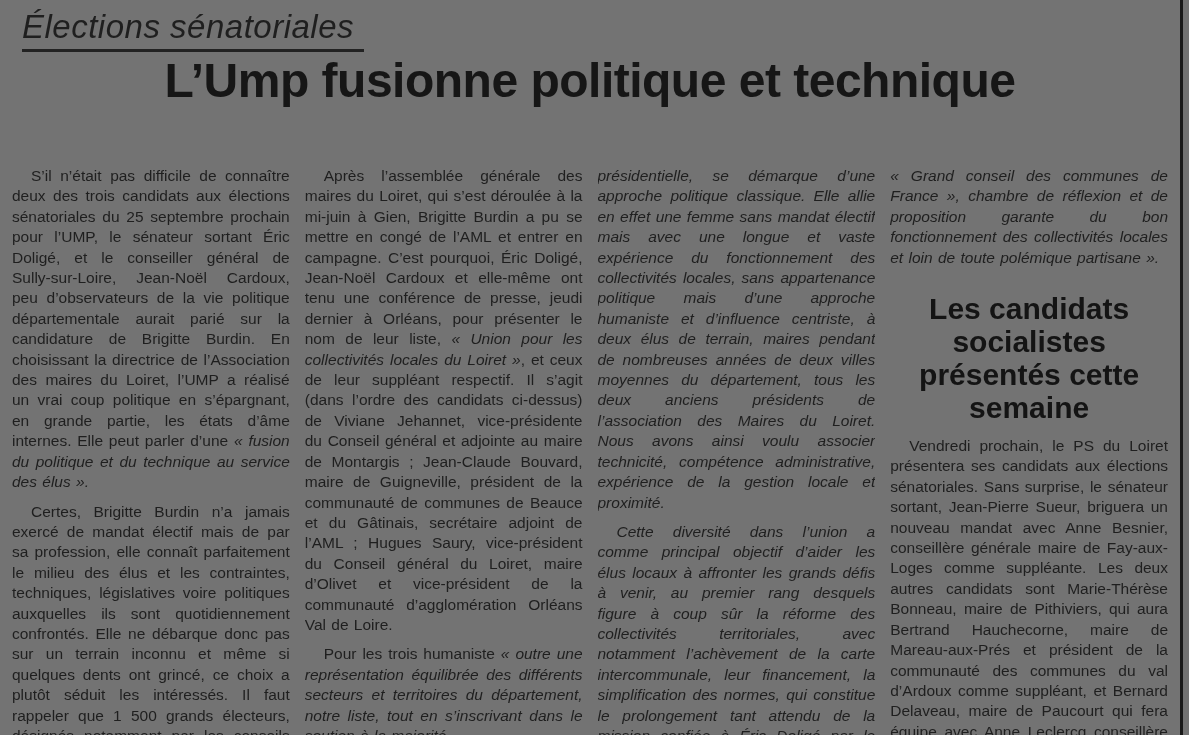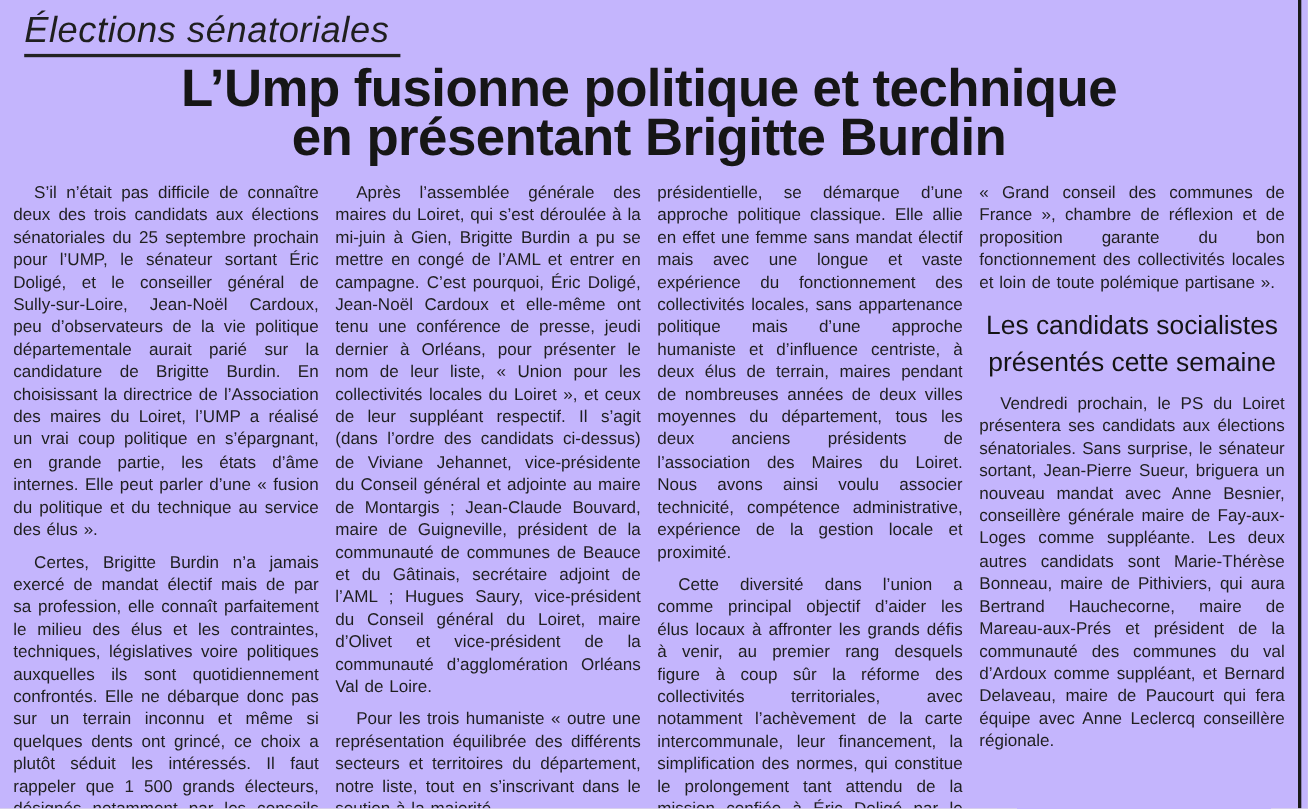--- a/index.html
+++ b/index.html
@@ -1,20 +1,20 @@
 <!DOCTYPE html>
 <html lang="fr"><head>
 <meta charset="utf-8">
 <style>
   html,body{margin:0;padding:0;background:#e8e6e1;}
   .page{
     position:relative;
     width:1189px;height:735px;
     margin:0 auto;
-    background:#c4b5fd;
+    background:#737373;
     overflow:hidden;
     font-family:"Liberation Sans", sans-serif;
     color:#1f1f1f;
     -webkit-font-smoothing:antialiased;
   }
   .kicker{
     position:absolute;left:22px;top:8px;
     font-size:33px;font-style:italic;font-weight:400;
     letter-spacing:0.5px;
     padding:0 10px 3px 0;
@@ -33,43 +33,42 @@
   }
   .col{
     flex:1 1 0;min-width:0;
     text-align:justify;
     font-size:15.5px;line-height:20.4px;
     overflow:hidden;
   }
   .para{margin:0 0 9px 0;text-indent:19px;word-spacing:1px;}
   .para.no-indent{text-indent:0;}
   .seg-regular{font-style:normal;font-weight:400;}
-  .seg-italic{}
+  .seg-italic{font-style:italic;}
   .seg-bold{font-weight:bold;}
   .subhead{
-    margin:12px 2px 12px;
+    margin:24px 2px 12px;
     text-align:center;text-indent:0;
-    font-size:24px;line-height:33px;font-weight:normal;
+    font-size:30px;line-height:33px;font-weight:bold;
     color:#141414;
   }
   .rule-right{
     position:absolute;top:0;right:6px;width:3px;height:735px;
     background:#1a1a1a;
   }
 </style>
 </head>
 <body>
 
 <div class="page">
 
   <div class="kicker">Élections sénatoriales</div>
 
   <div class="headline">
     <div>L’Ump fusionne politique et technique</div>
-    <div>en présentant Brigitte Burdin</div>
   </div>
 
   <div class="columns">
     <div class="col">
         <p class="para"><span class="seg-regular">S’il n’était pas difficile de connaître deux des trois candidats aux élections sénatoriales du 25 septembre prochain pour l’UMP, le sénateur sortant Éric Doligé, et le conseiller général de Sully-sur-Loire, Jean-Noël Cardoux, peu d’observateurs de la vie politique départementale aurait parié sur la candidature de Brigitte Burdin. En choisissant la directrice de l’Association des maires du Loiret, l’UMP a réalisé un vrai coup politique en s’épargnant, en grande partie, les états d’âme internes. Elle peut parler d’une </span><span class="seg-italic">« fusion du politique et du technique au service des élus ».</span></p>
         <p class="para"><span class="seg-regular">Certes, Brigitte Burdin n’a jamais exercé de mandat électif mais de par sa profession, elle connaît parfaitement le milieu des élus et les contraintes, techniques, législatives voire politiques auxquelles ils sont quotidiennement confrontés. Elle ne débarque donc pas sur un terrain inconnu et même si quelques dents ont grincé, ce choix a plutôt séduit les intéressés. Il faut rappeler que 1 500 grands électeurs, désignés notamment par les conseils municipaux récemment, se chargeront d’élire les sénateurs, au scrutin majoritaire à deux tours. Un mode de scrutin qui pouvait épargner aux trois candidats</span></p>
       </div>
     <div class="col">
         <p class="para"><span class="seg-regular">Après l’assemblée générale des maires du Loiret, qui s’est déroulée à la mi-juin à Gien, Brigitte Burdin a pu se mettre en congé de l’AML et entrer en campagne. C’est pourquoi, Éric Doligé, Jean-Noël Cardoux et elle-même ont tenu une conférence de presse, jeudi dernier à Orléans, pour présenter le nom de leur liste, </span><span class="seg-italic">« Union pour les collectivités locales du Loiret »</span><span class="seg-regular">, et ceux de leur suppléant respectif. Il s’agit (dans l’ordre des candidats ci-dessus) de Viviane Jehannet, vice-présidente du Conseil général et adjointe au maire de Montargis ; Jean-Claude Bouvard, maire de Guigneville, président de la communauté de communes de Beauce et du Gâtinais, secrétaire adjoint de l’AML ; Hugues Saury, vice-président du Conseil général du Loiret, maire d’Olivet et vice-président de la communauté d’agglomération Orléans Val de Loire.</span></p>
         <p class="para"><span class="seg-regular">Pour les trois humaniste </span><span class="seg-italic">« outre une représentation équilibrée des différents secteurs et territoires du département, notre liste, tout en s’inscrivant dans le soutien à la majorité</span></p>

